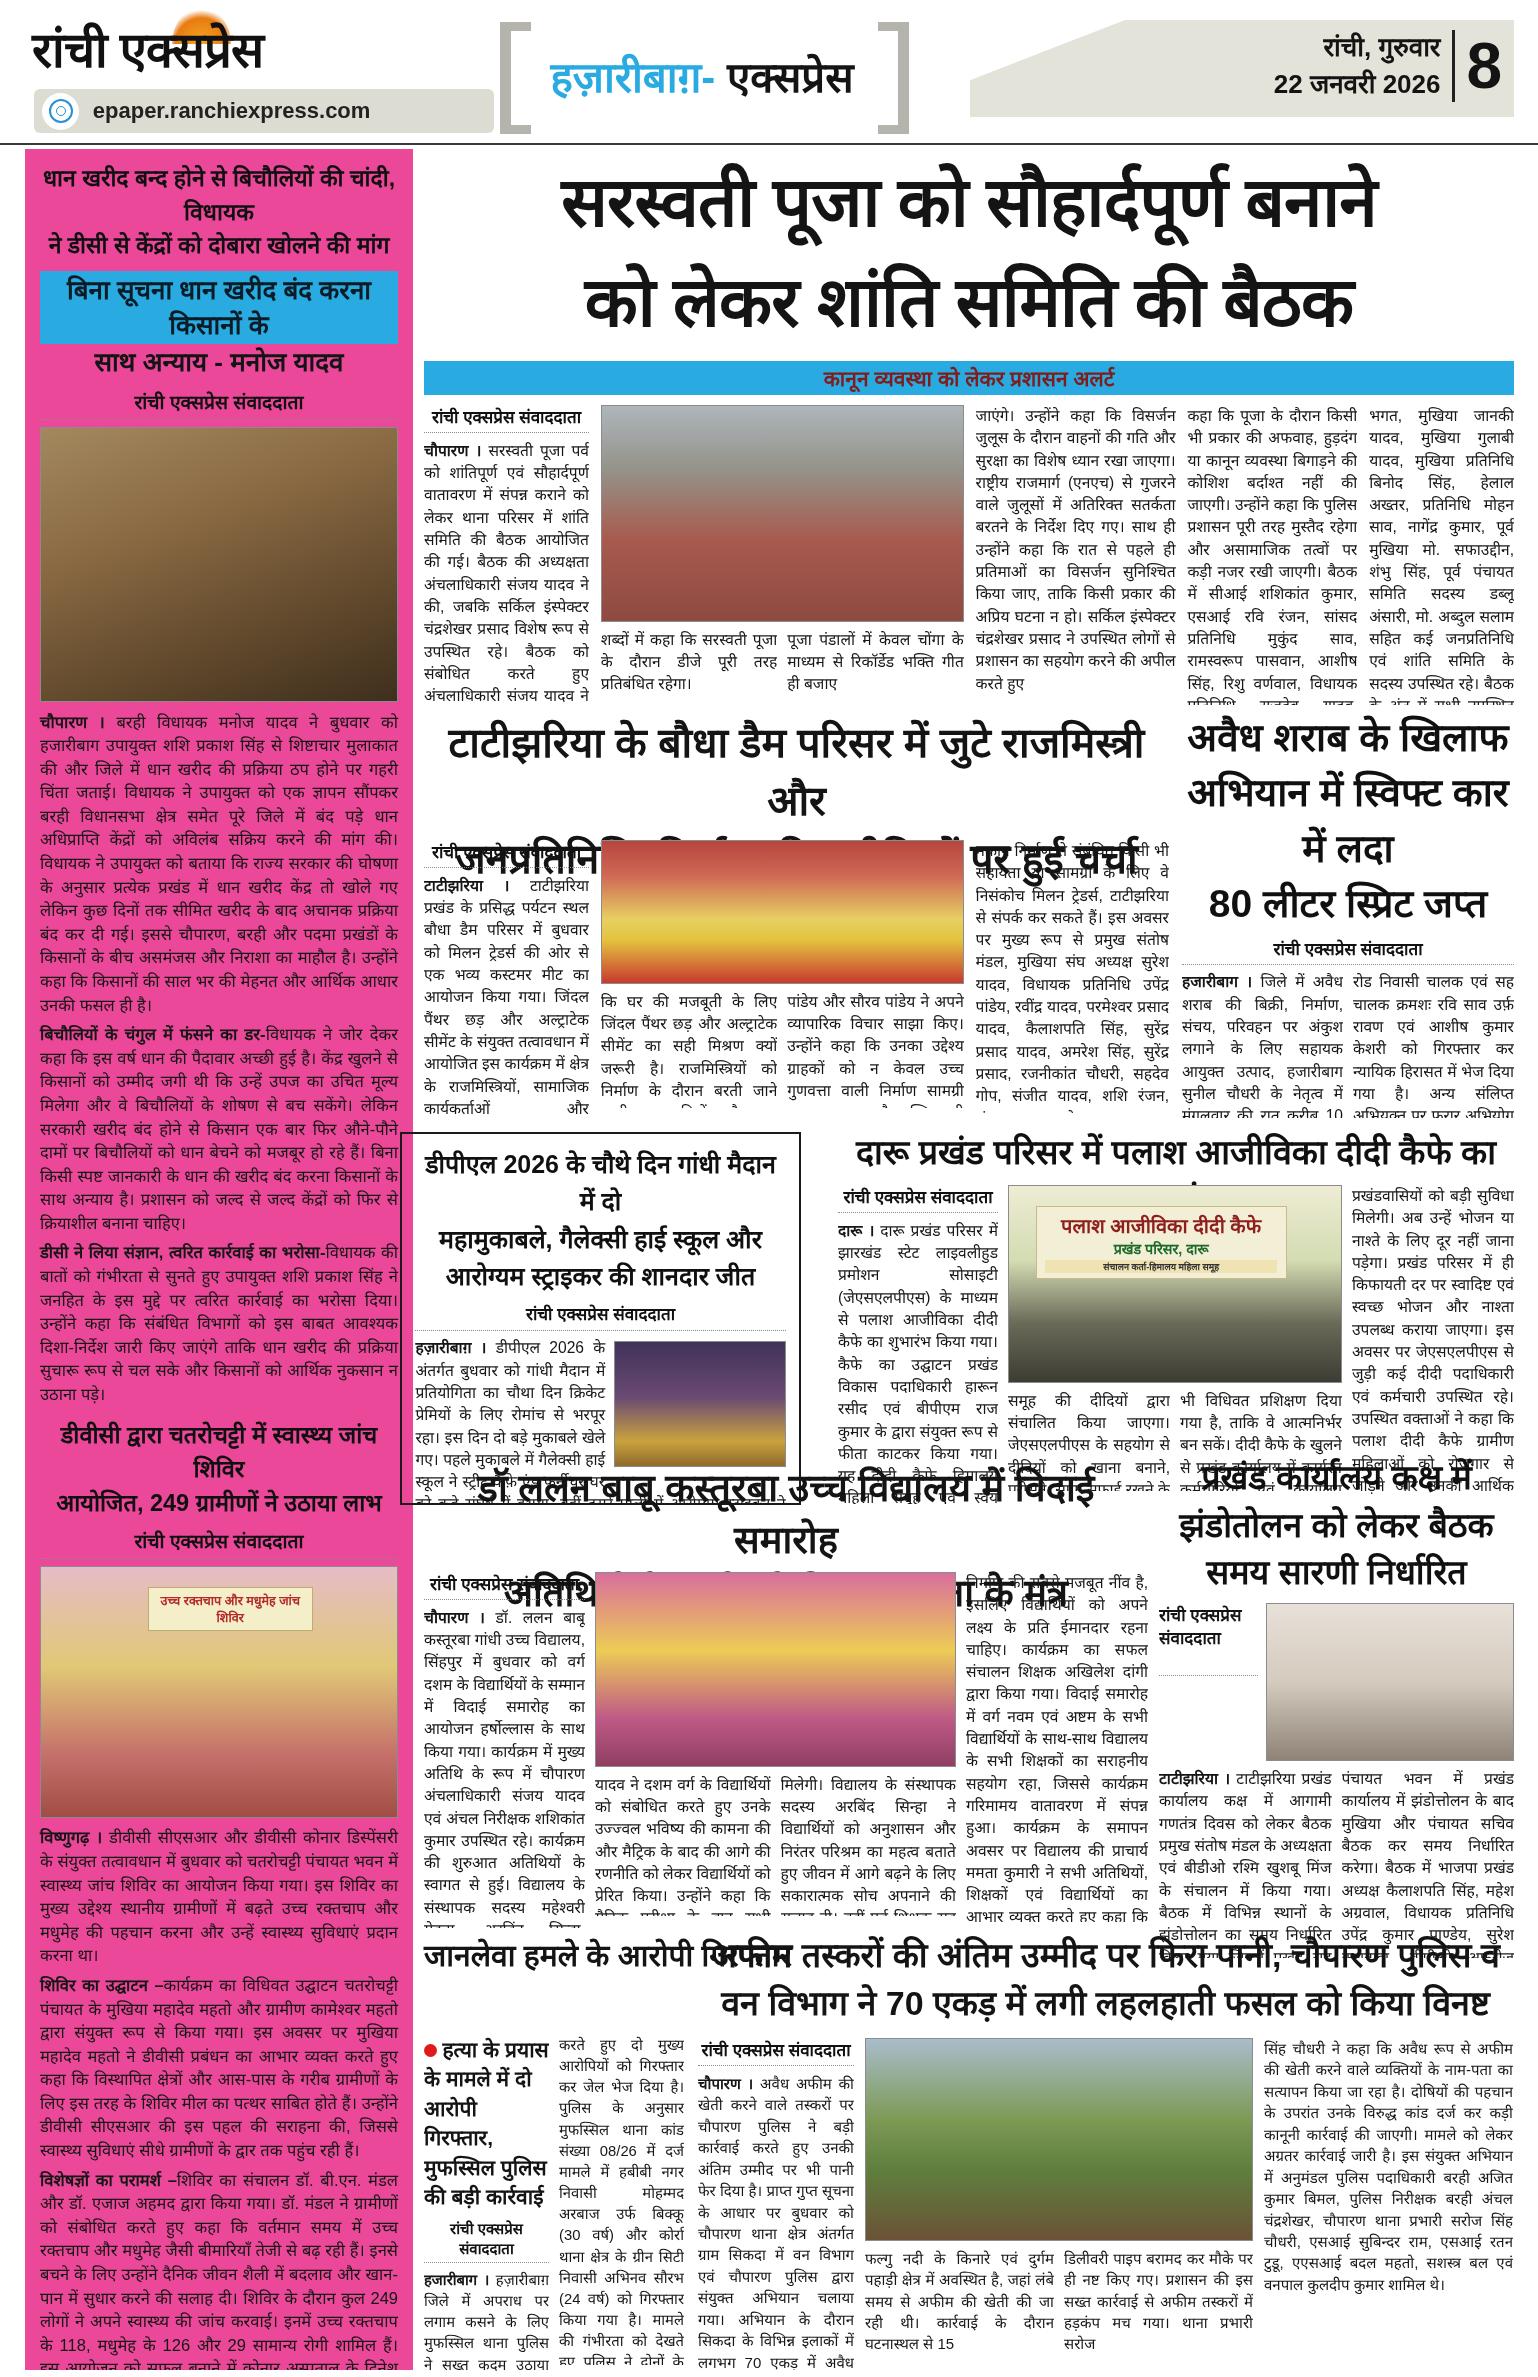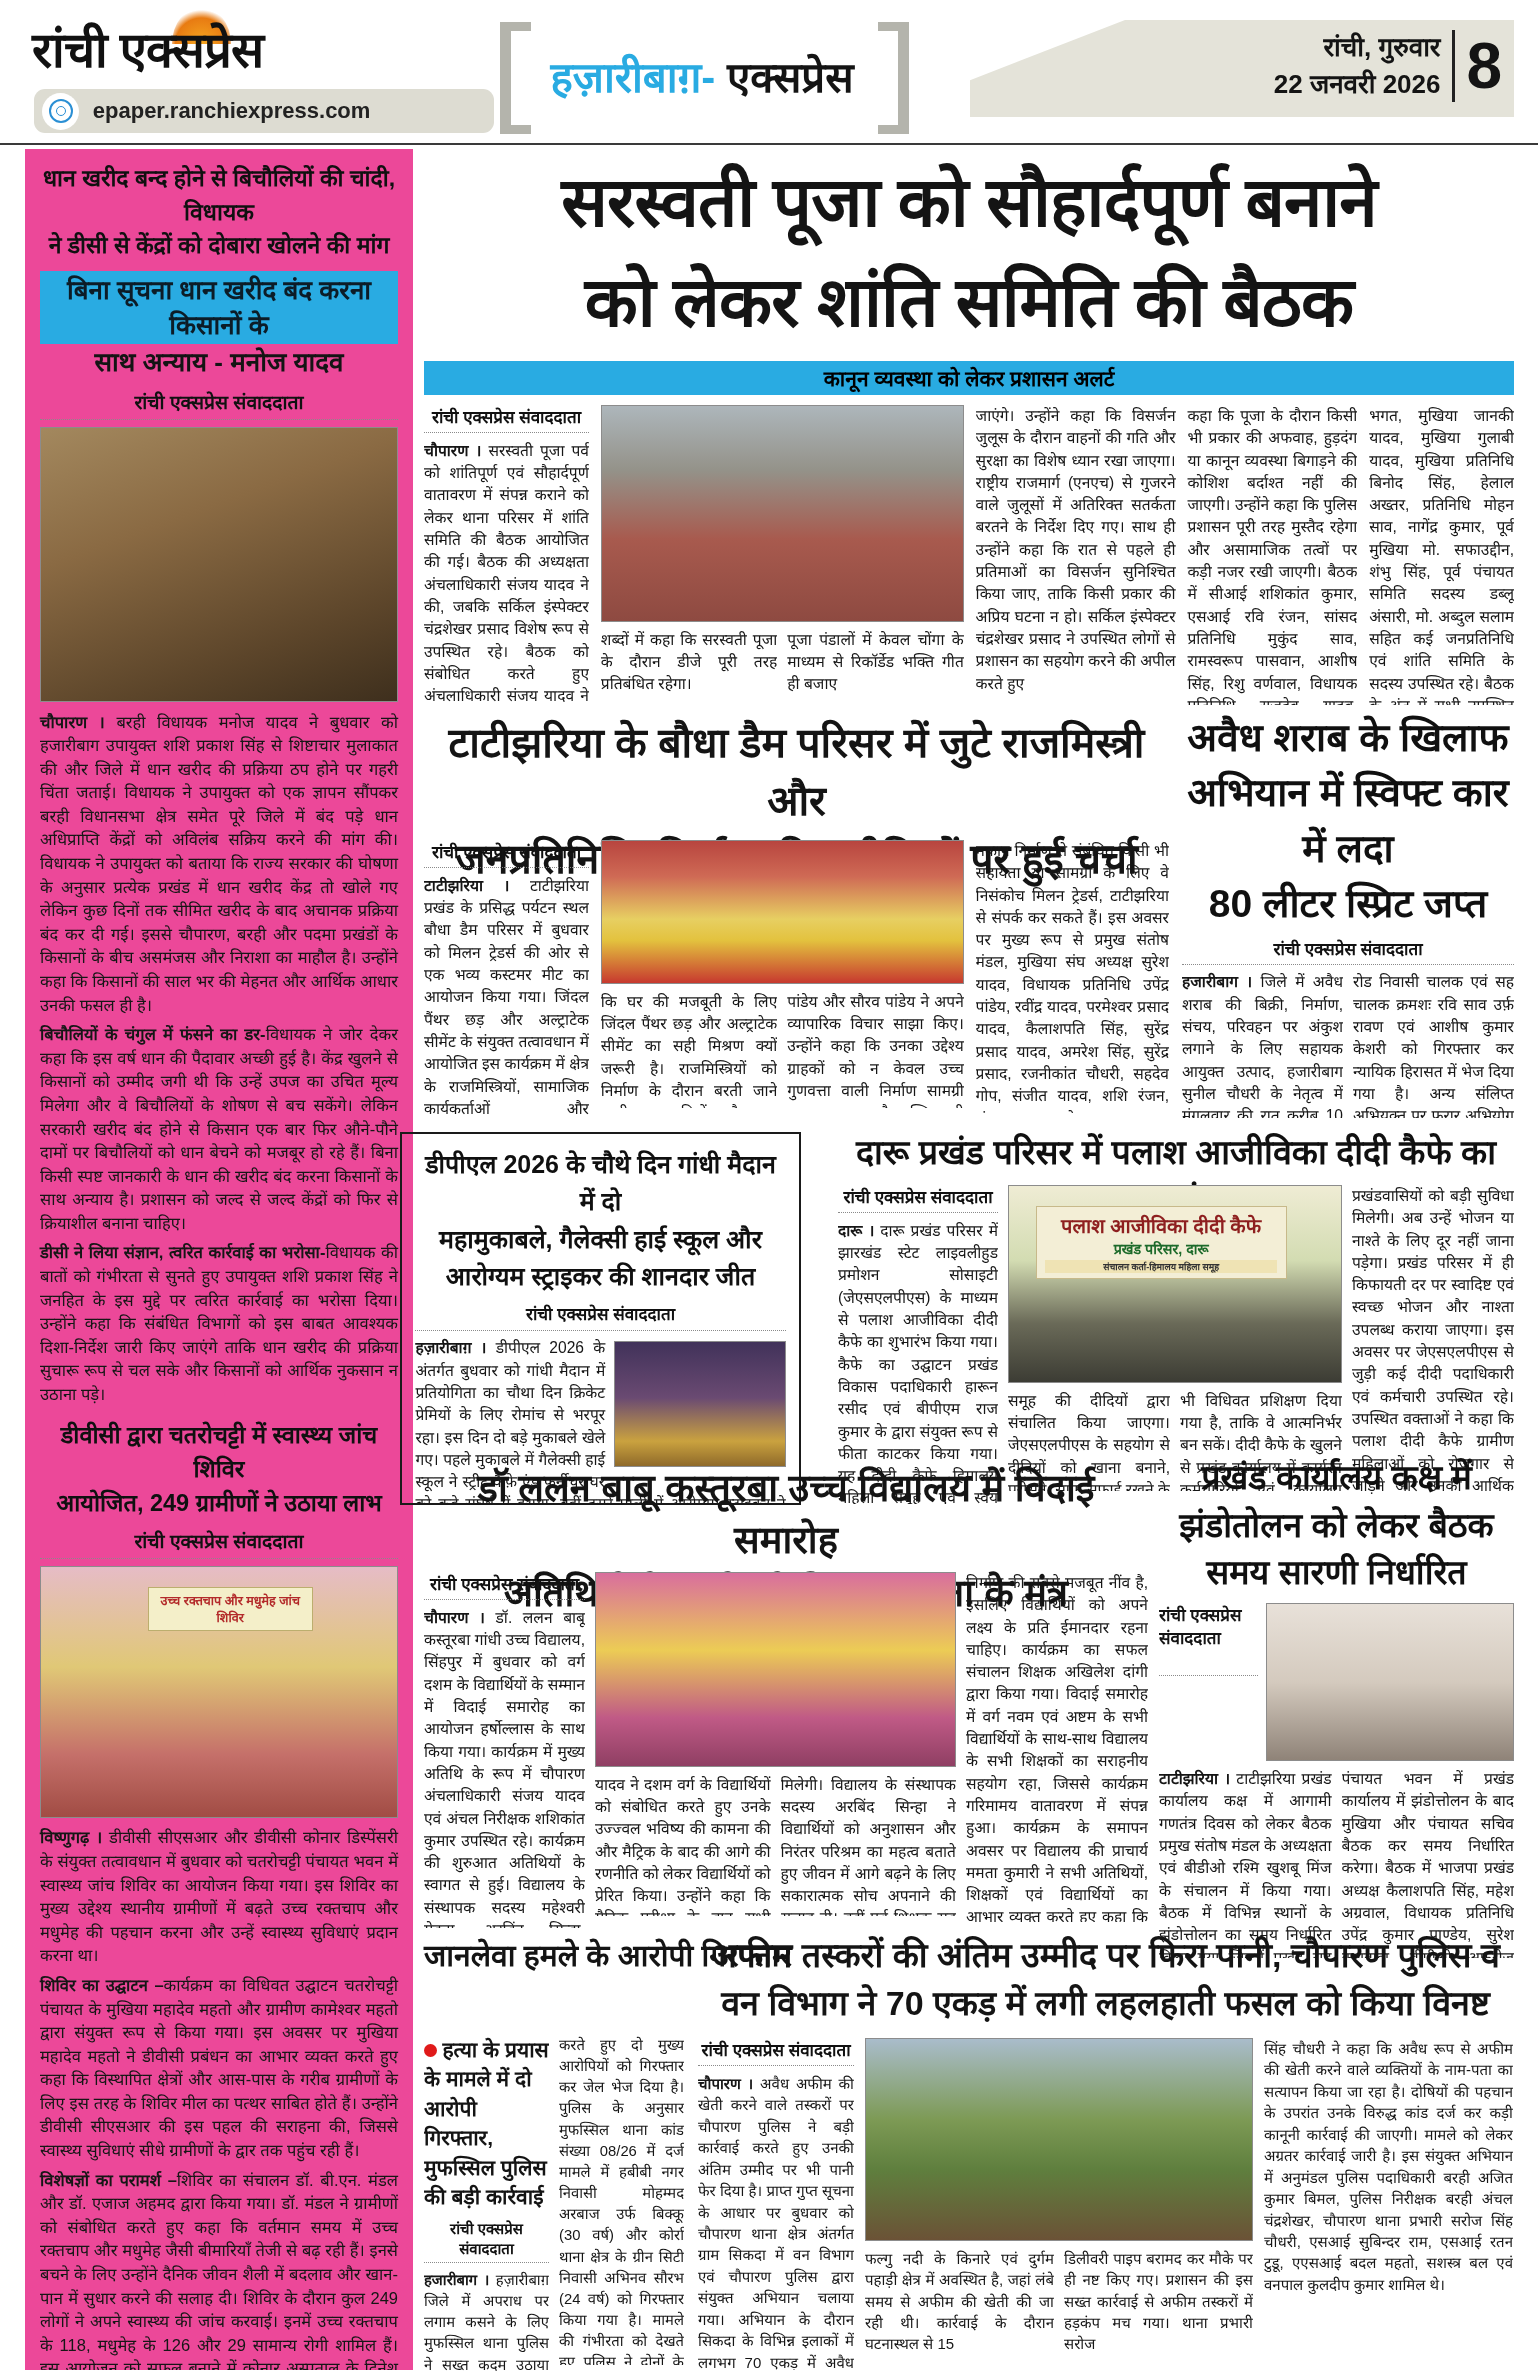--- a/index.html
+++ b/index.html
@@ -4,21 +4,21 @@
 <style>
   html,body{margin:0;padding:0;background:#9a9a94;}
   #page{position:relative;width:1539px;height:2377px;background:#ffffff;
         font-family:"Liberation Sans","DejaVu Sans",sans-serif;color:#141414;overflow:hidden;}
   
   .masthead{position:absolute;left:0;top:0;width:1539px;height:143px;background:#fff;border-bottom:2.5px solid #3a3a3a;}
   .logo{position:absolute;left:32px;top:15px;font-size:49px;font-weight:800;letter-spacing:-0.8px;color:#111;white-space:nowrap;}
   .sun{position:absolute;left:172px;top:6.7px;width:59px;height:37px;border-radius:50% 50% 0 0/100% 100% 0 0;
        background:radial-gradient(circle at 50% 100%, #f6a821 0%, #e87b12 55%, transparent 72%);z-index:0;}
   .logo span{position:relative;z-index:1;}
-  .epaperbar{position:absolute;left:34px;top:89px;width:460px;height:44px;background:#dddcd2;border-radius:11px;
+  .epaperbar{position:absolute;left:34px;top:89px;width:460px;height:44px;background:#dddcd2;border-radius:6px;
              display:flex;align-items:center;gap:13.4px;padding-left:8.4px;box-sizing:border-box;}
   .touchicon{width:37px;height:37px;border-radius:50%;background:#fff;display:flex;align-items:center;justify-content:center;}
   .touchicon .ring{width:20px;height:20px;border:2.5px solid #2a8fd4;border-radius:50%;display:flex;align-items:center;justify-content:center;}
   .touchicon .ring i{display:block;width:8.4px;height:8.4px;border:1.7px solid #2a8fd4;border-radius:50%;}
   .epaperurl{font-size:22px;font-weight:800;color:#222;}
   .bracket{position:absolute;top:22px;height:94px;width:20px;}
   .bracket.lft{left:500px;border-left:11px solid #b4b4ac;border-top:9.2px solid #b4b4ac;border-bottom:9.2px solid #b4b4ac;}
   .bracket.rgt{left:878px;border-right:11px solid #b4b4ac;border-top:9.2px solid #b4b4ac;border-bottom:9.2px solid #b4b4ac;}
   .edition{position:absolute;left:529px;top:47px;width:346px;text-align:center;font-size:42px;font-weight:800;white-space:nowrap;}
   .edition .blue{color:#29abe2;}
@@ -61,21 +61,21 @@
   .leftcol .hl1{font-size:23px;line-height:1.45;}
   .leftcol .subblue{background:#29abe2;color:#0c1c27;font-size:26px;font-weight:800;text-align:center;
                     margin:8.4px 0 1.7px;padding:1.7px 3.4px;line-height:1.35;}
   .leftcol .sub2{font-size:26px;font-weight:800;text-align:center;line-height:1.3;margin-bottom:8.4px;}
   .leftcol .byline{font-size:19.3px;}
   .leftcol p.body{font-size:16.5px;}
   .leftcol .hl2{font-size:23.5px;line-height:1.45;margin:11.8px 0 6.7px;}
   
   .mainhead{position:absolute;left:424px;top:153px;width:1090px;height:207px;font-size:69px;font-weight:800;
             text-align:center;line-height:1.45;letter-spacing:-0.8px;}
-  .kicker{position:absolute;left:424px;top:361px;width:1090px;height:34px;background:#29abe2;color:#000000;
+  .kicker{position:absolute;left:424px;top:361px;width:1090px;height:34px;background:#29abe2;color:#7f1d1d;
           font-size:21px;font-weight:800;display:flex;align-items:center;justify-content:center;}
   .mainrow{position:absolute;left:424px;top:405px;width:1090px;height:306px;display:flex;gap:11.8px;}
   .mainrow .c1{width:165px;}
   .mainrow .pb{width:363px;}
   .mainrow .c3{width:200px;}
   .mainrow .c4{width:170px;}
   .mainrow .c5{flex:1;}
   
   .tatihead{position:absolute;left:424px;top:714px;width:745px;height:119px;font-size:41px;font-weight:800;
             text-align:center;line-height:1.42;}

